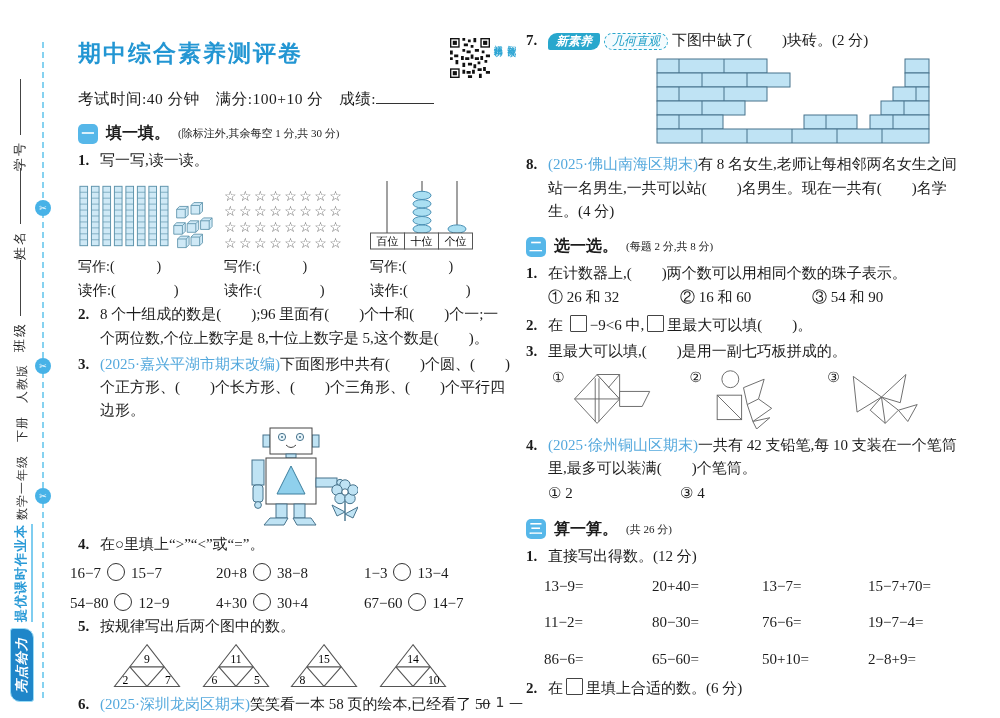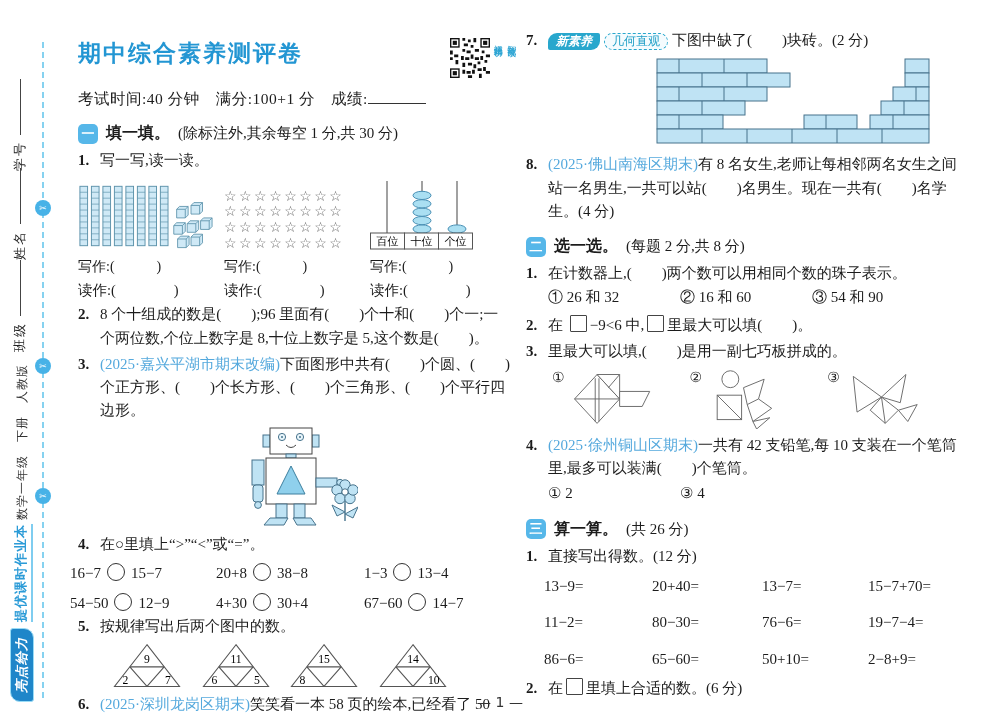--- a/index.html
+++ b/index.html
@@ -29,21 +29,21 @@
   .qrcap{writing-mode:vertical-rl;font-size:9px;line-height:1.15;color:#27a2d2;
          font-family:"DejaVu Sans",sans-serif;letter-spacing:1px;}
   .examinfo{margin-top:20px;font-size:15.5px;letter-spacing:.5px;}
   .scoreline{display:inline-block;width:58px;border-bottom:1.3px solid #333;height:12px;}
   
   .sec-head{display:flex;align-items:center;gap:8px;margin:13px 0 5px;}
   .sec-badge{width:20px;height:20px;background:#56b7e9;color:#fff;border-radius:5px;flex:none;
              display:flex;align-items:center;justify-content:center;font-size:13px;font-weight:bold;
              font-family:"DejaVu Sans",sans-serif;}
   .sec-title{font-weight:bold;font-size:16px;}
-  .sec-note{font-size:15px;}
+  .sec-note{font-size:11px;}
   .q{display:flex;margin:3px 0;line-height:1.55;}
   .qnum{font-weight:bold;width:22px;flex:none;}
   .qbody{flex:1;}
   .src{color:#55a9dd;}
   
   .figrow{display:flex;justify-content:space-between;margin:5px 0 2px;}
   .figgroup{width:140px;}
   .figbox{height:74px;display:flex;align-items:flex-end;}
   .stars{font-size:14px;line-height:1.12;letter-spacing:2.5px;color:#6a6a6a;
          font-family:"DejaVu Sans",sans-serif;}
@@ -53,21 +53,21 @@
   .cmpgrid{display:grid;grid-template-columns:146px 148px 1fr;row-gap:11px;margin:7px 0 2px -8px;}
   .cmpcircle{display:inline-block;width:16px;height:16px;border:1.3px solid #333;border-radius:50%;
              vertical-align:-3px;margin:0 6px;}
   
   .trirow{display:flex;justify-content:space-between;width:336px;margin:4px 0 2px 34px;}
   
   .opts{display:grid;grid-template-columns:132px 132px 1fr;margin:1px 0;}
   
   .badge-new{background:#28a7cd;color:#fff;font-size:12px;font-style:italic;font-weight:bold;
              padding:1px 8px 2px;border-radius:9px 2px 9px 2px;margin-right:4px;}
-  .badge-geo{border:1px dashed #28a7cd;color:#1e9ec6;font-size:12px;
+  .badge-geo{border:1px dashed #28a7cd;color:#1e9ec6;font-size:12px;font-style:italic;
              padding:0 7px 1px;border-radius:9px;background:#f4fbfe;margin-right:4px;}
   
   .calcgrid{display:grid;grid-template-columns:108px 110px 106px 1fr;row-gap:13px;margin:7px 0 3px -4px;}
   .box{display:inline-block;width:15px;height:15px;border:1px solid #444;border-radius:1px;
        vertical-align:-2px;margin:0 3px;background:#fff;}
   .wallwrap{margin:6px 0 5px 130px;}
   .robotwrap{margin:2px 0 2px 148px;}
   .tgrow{display:flex;gap:30px;margin:4px 0 2px 4px;}
   .tgitem{display:flex;align-items:flex-start;gap:3px;}
   .tglabel{font-size:14px;}
@@ -134,21 +134,21 @@
           <rect x="2" y="2" width="3" height="3"></rect>
             <rect x="24" y="2" width="3" height="3"></rect>
             <rect x="2" y="24" width="3" height="3"></rect>
           <path d="M9 0h2v2H9zM13 1h2v2h-2zM17 0h2v3h-2zM10 4h3v2h-3zM15 5h2v2h-2zM9 8h2v2H9zM12 9h3v2h-3zM18 8h3v2h-3zM23 9h2v2h-2zM26 12h3v2h-3zM0 9h2v3H0zM3 12h3v2H3zM0 14h2v2H0zM4 16h2v3H4zM8 13h2v3H8zM11 14h3v2h-3zM15 12h2v3h-2zM18 14h3v2h-3zM22 13h2v3h-2zM25 16h2v2h-2zM9 18h2v3H9zM13 18h3v2h-3zM17 19h2v3h-2zM20 17h2v2h-2zM9 23h2v3H9zM12 24h3v2h-3zM16 23h2v3h-2zM20 22h3v2h-3zM24 21h2v3h-2zM26 24h3v2h-3zM21 26h2v3h-2zM13 27h3v2h-3z"></path>
         </g>
       </svg>
       <div class="qrcap">视频精讲</div>
       <div class="qrcap">智能批改</div>
     </div>
 
-    <div class="examinfo"><span>考试时间:40 分钟　满分:100+1 分　成绩:</span><span class="scoreline"></span></div>
+    <div class="examinfo"><span>考试时间:40 分钟　满分:100+10 分　成绩:</span><span class="scoreline"></span></div>
 
     <div class="sec-head">
       <span class="sec-badge">一</span>
       <span class="sec-title">填一填。</span>
       <span class="sec-note">(除标注外,其余每空 1 分,共 30 分)</span>
     </div>
 
     <div class="q">
       <span class="qnum">1.</span>
       <div class="qbody">写一写,读一读。</div>
@@ -256,21 +256,21 @@
     </div>
 
     <div class="q">
       <span class="qnum">4.</span>
       <div class="qbody">在○里填上“&gt;”“&lt;”或“=”。</div>
     </div>
     <div class="cmpgrid">
       <span><span>16−7</span><span class="cmpcircle"></span><span>15−7</span></span>
       <span><span>20+8</span><span class="cmpcircle"></span><span>38−8</span></span>
       <span><span>1−3</span><span class="cmpcircle"></span><span>13−4</span></span>
-      <span><span>54−50</span><span class="cmpcircle"></span><span>12−9</span></span>
+      <span><span>54−80</span><span class="cmpcircle"></span><span>12−9</span></span>
       <span><span>4+30</span><span class="cmpcircle"></span><span>30+4</span></span>
       <span><span>67−60</span><span class="cmpcircle"></span><span>14−7</span></span>
     </div>
 
     <div class="q">
       <span class="qnum">5.</span>
       <div class="qbody">按规律写出后两个图中的数。</div>
     </div>
     <div class="trirow">
       <svg width="70" height="48" viewBox="0 0 84 57">

